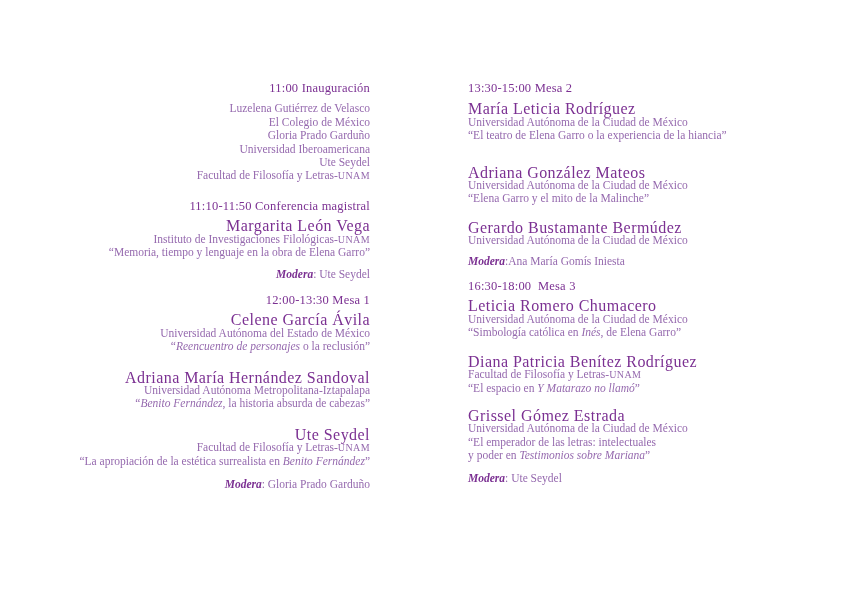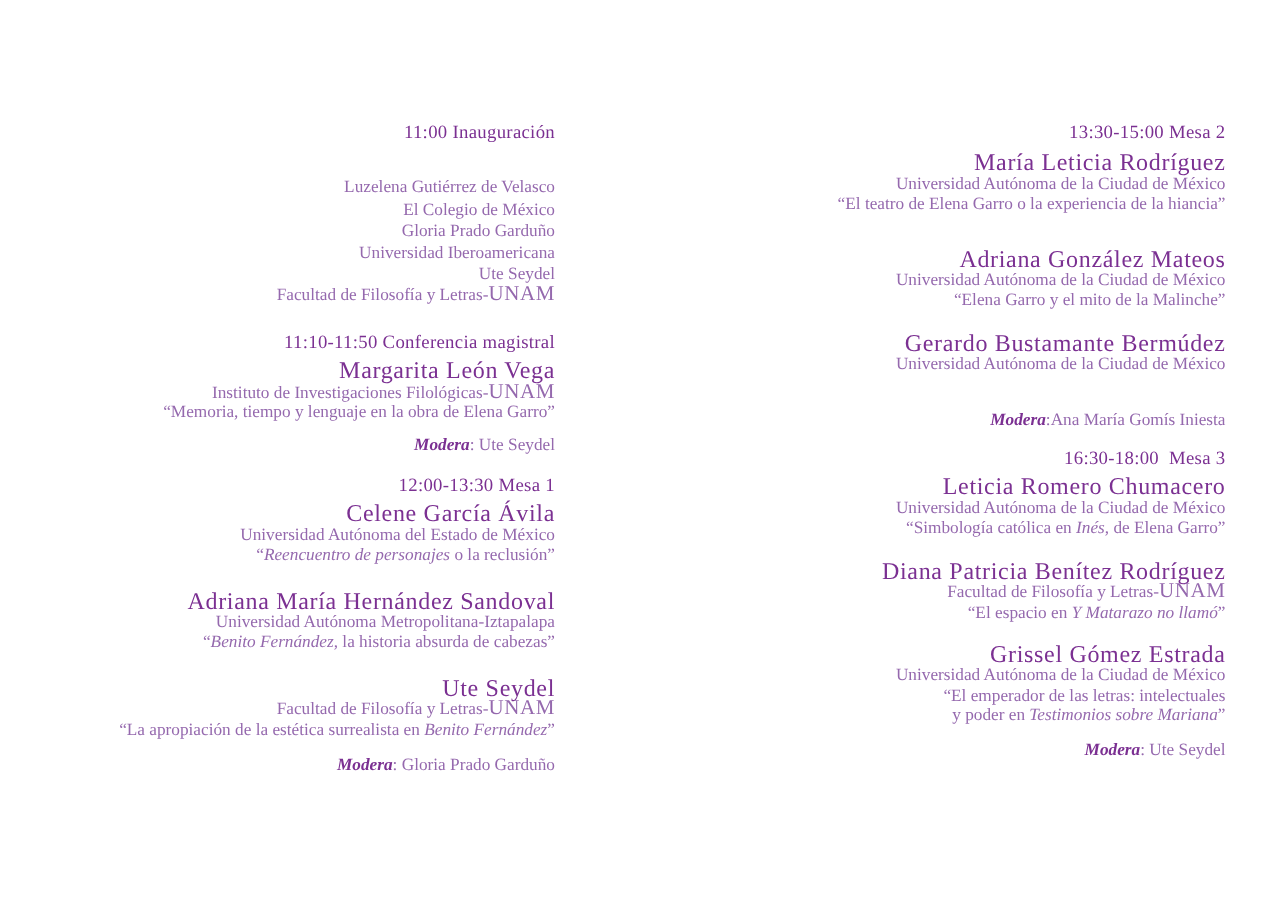--- a/index.html
+++ b/index.html
@@ -10,34 +10,34 @@
   *{margin:0;padding:0;box-sizing:border-box;}
   html,body{width:848px;height:599px;background:var(--bg);overflow:hidden;}
   body{
     font-family:"Liberation Serif","DejaVu Serif",serif;
     font-size:11.5px;
     color:var(--regular);
     position:relative;
   }
   .col{position:absolute;top:82px;}
   .col-left{left:36px;width:334px;text-align:right;}
-  .col-right{left:487px;width:330px;text-align:right;}
+  .col-right{left:468px;width:330px;text-align:left;}
   .line{line-height:13.4px;white-space:nowrap;}
   .heading{
     font-weight:normal;color:var(--strong);
     font-size:12.5px;letter-spacing:0.2px;line-height:13.4px;white-space:nowrap;
   }
   .name{
     font-weight:normal;color:var(--strong);
     font-size:16px;letter-spacing:0.45px;line-height:13.4px;white-space:nowrap;
   }
-  .sc{font-size:14px;letter-spacing:0.4px;}
+  .sc{font-size:10px;letter-spacing:0.4px;}
   .modera .lbl{font-weight:bold;color:var(--strong);font-style:italic;}
   i{}
-  .m6{margin-top:6px}.m7{margin-top:7px}.m8{margin-top:23px}.m9{margin-top:9px}
+  .m6{margin-top:6px}.m7{margin-top:7px}.m8{margin-top:7px}.m9{margin-top:9px}
   .m10{margin-top:10px}.m11{margin-top:23px}.m14{margin-top:14px}.m15{margin-top:15px}
   .m17{margin-top:17px}.m29{margin-top:12px}
 </style>
 </head>
 <body>
 
 <main>
 
   <div class="col col-left">
 

